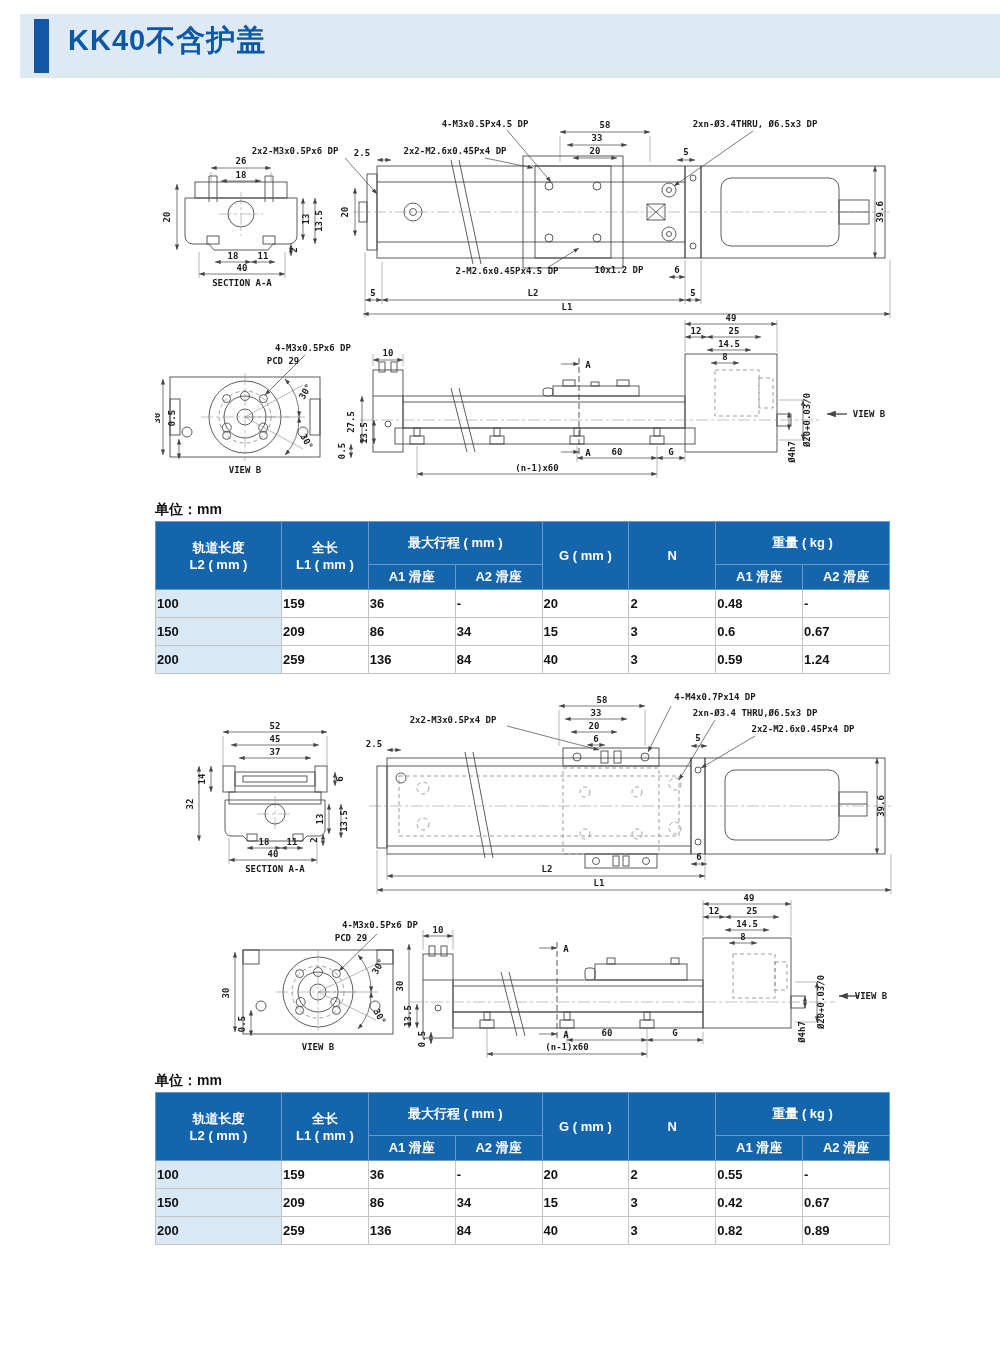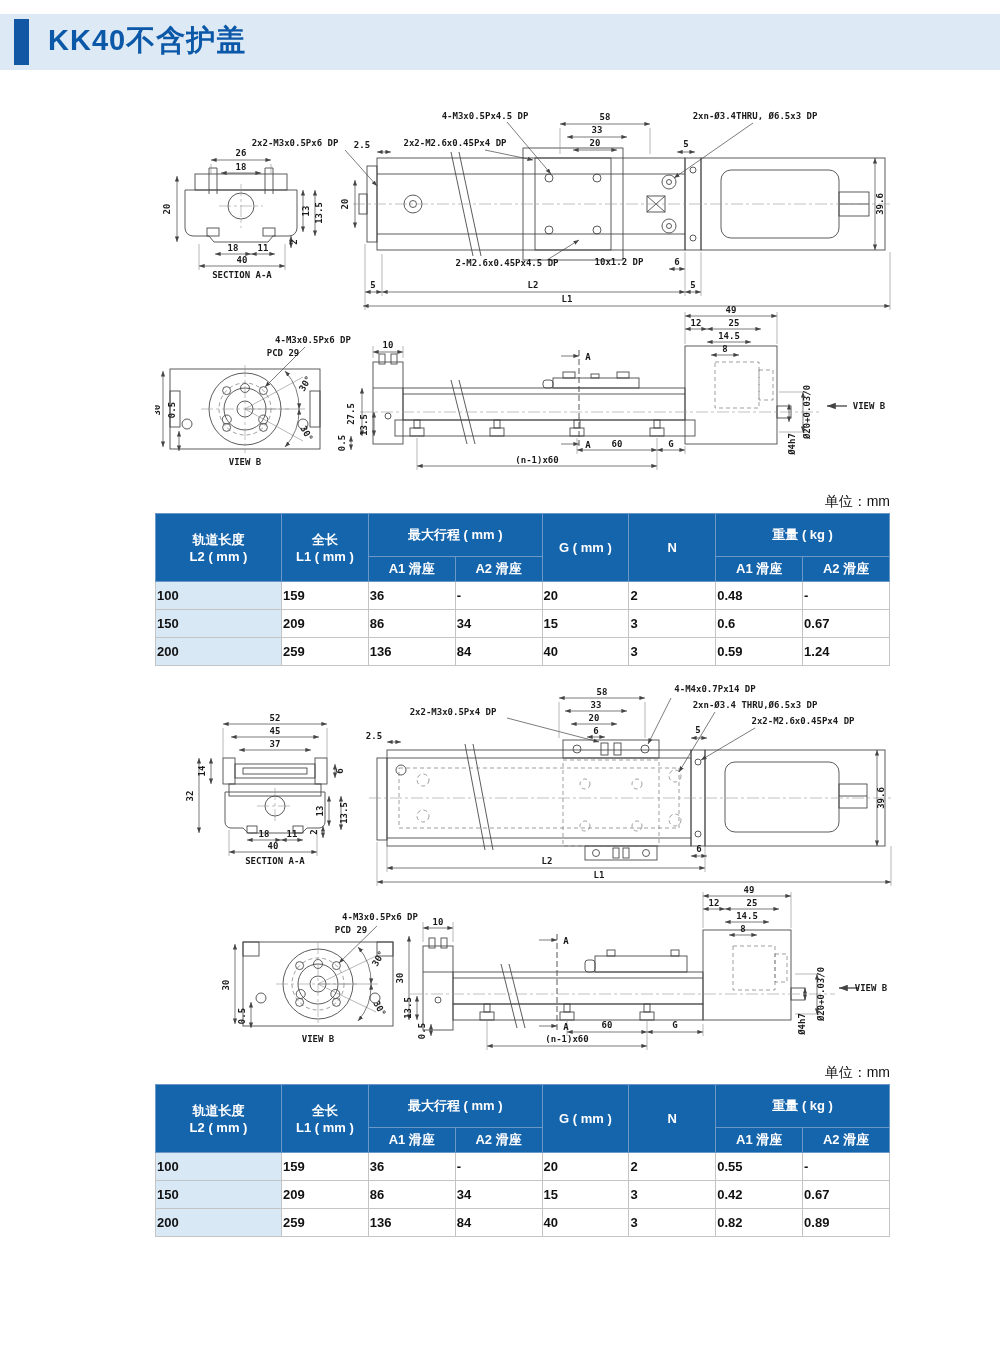--- a/index.html
+++ b/index.html
@@ -1,23 +1,23 @@
 <!DOCTYPE html>
 <html><head>
 <meta charset="utf-8">
 <style>
   html,body{margin:0;padding:0;background:#fff;font-family:"Liberation Sans",sans-serif;}
   .page{position:relative;width:1000px;height:1370px;background:#fff;overflow:hidden;}
-  .band{position:relative;height:56px;background:#dde9f4;margin-top:14px;}
+  .band{position:relative;height:64px;background:#dde9f4;margin-top:14px;margin-left:20px;}
   .band .bar{position:absolute;left:14px;top:5px;bottom:5px;width:15px;background:#1257a4;}
   .band .t{position:absolute;left:48px;top:7px;font-size:29px;font-weight:bold;color:#0b57a8;letter-spacing:1px;}
   .mt-lg{margin-top:84px;}
   .drawwrap{margin:24px 0 0 155px;}
   .drawwrap2{margin:14px 0 0 155px;}
-  .unitrow{width:735px;margin:10px 0 2px 155px;text-align:right;font-size:14px;font-weight:normal;color:#111;}
+  .unitrow{width:735px;margin:10px 0 2px 155px;text-align:left;font-size:14px;font-weight:bold;color:#111;}
   table.spec{border-collapse:collapse;width:735px;margin-left:155px;table-layout:fixed;}
   .spec col.c0{width:126px;}
   .spec th{background:#1565ad;color:#fff;font-size:13px;font-weight:bold;border:1px solid #6b98c6;padding:1px 2px;}
   .spec thead tr.r1 th{height:40px;}
   .spec thead tr.r2 th{height:22px;}
   .spec td{border:1px solid #c4c4c4;text-align:left;font-size:13px;font-weight:bold;color:#111;height:25px;background:#fff;}
   .spec td.first{background:#d9e8f5;}
   .pre{white-space:pre-line;}
   svg .ln{stroke:#4a4a4a;stroke-width:.9;fill:none;}
   svg .d{stroke:#444;stroke-width:.7;fill:none;marker-start:url(#as);marker-end:url(#ae);}

